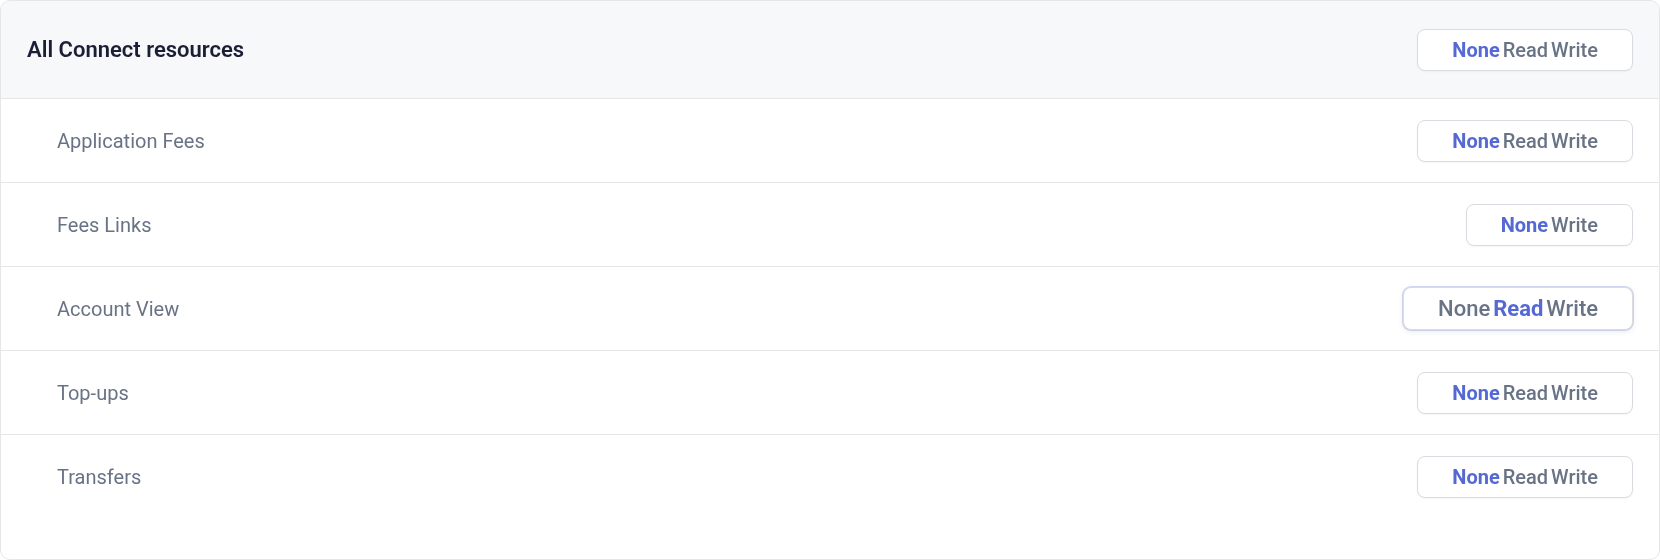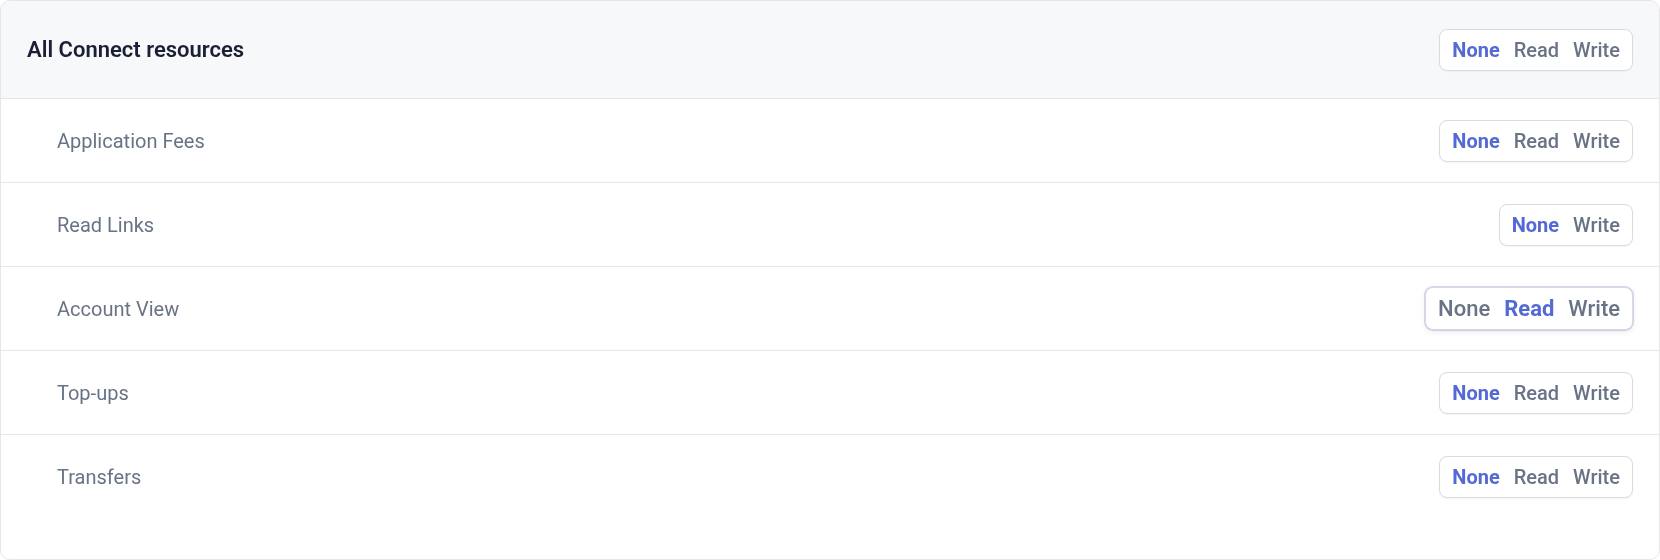--- a/index.html
+++ b/index.html
@@ -51,24 +51,24 @@
     align-items: flex-start;
     gap: 28px;
   }
   .title { font-weight: 600; color: #1a1f36; }
   .label { color: var(--muted); text-align: right; }
   .link  { color: var(--link); cursor: pointer; }
 
   .seg {
     display: inline-flex;
     align-items: center;
-    gap: 14px;
+    gap: 3px;
     border: 1px solid #d9dbe1;
     border-radius: 8px;
-    padding: 8px 12px;
+    padding: 8px 34px;
     background: #fff;
     font-size: 20px;
     box-shadow: 0 1px 2px rgba(0,0,0,0.04);
     white-space: nowrap;
   }
   .seg.focus {
     box-shadow: 0 0 0 1px rgba(84,105,212,0.25), 0 2px 6px rgba(0,0,0,0.08);
     font-size: 22px;
   }
   .seg-btn {
@@ -100,21 +100,21 @@
   <div id="rows">
       <div class="row item">
         <span class="label">Application Fees</span>
         <div class="seg">
           <span class="seg-btn active">None</span>
           <span class="seg-btn">Read</span>
           <span class="seg-btn">Write</span>
         </div>
       </div>
       <div class="row item">
-        <span class="label">Read Links</span>
+        <span class="label">Fees Links</span>
         <div class="seg">
           <span class="seg-btn active">None</span>
           <span class="seg-btn">Write</span>
         </div>
       </div>
       <div class="row item">
         <span class="label">Account View</span>
         <div class="seg focus">
           <span class="seg-btn">None</span>
           <span class="seg-btn active">Read</span>

